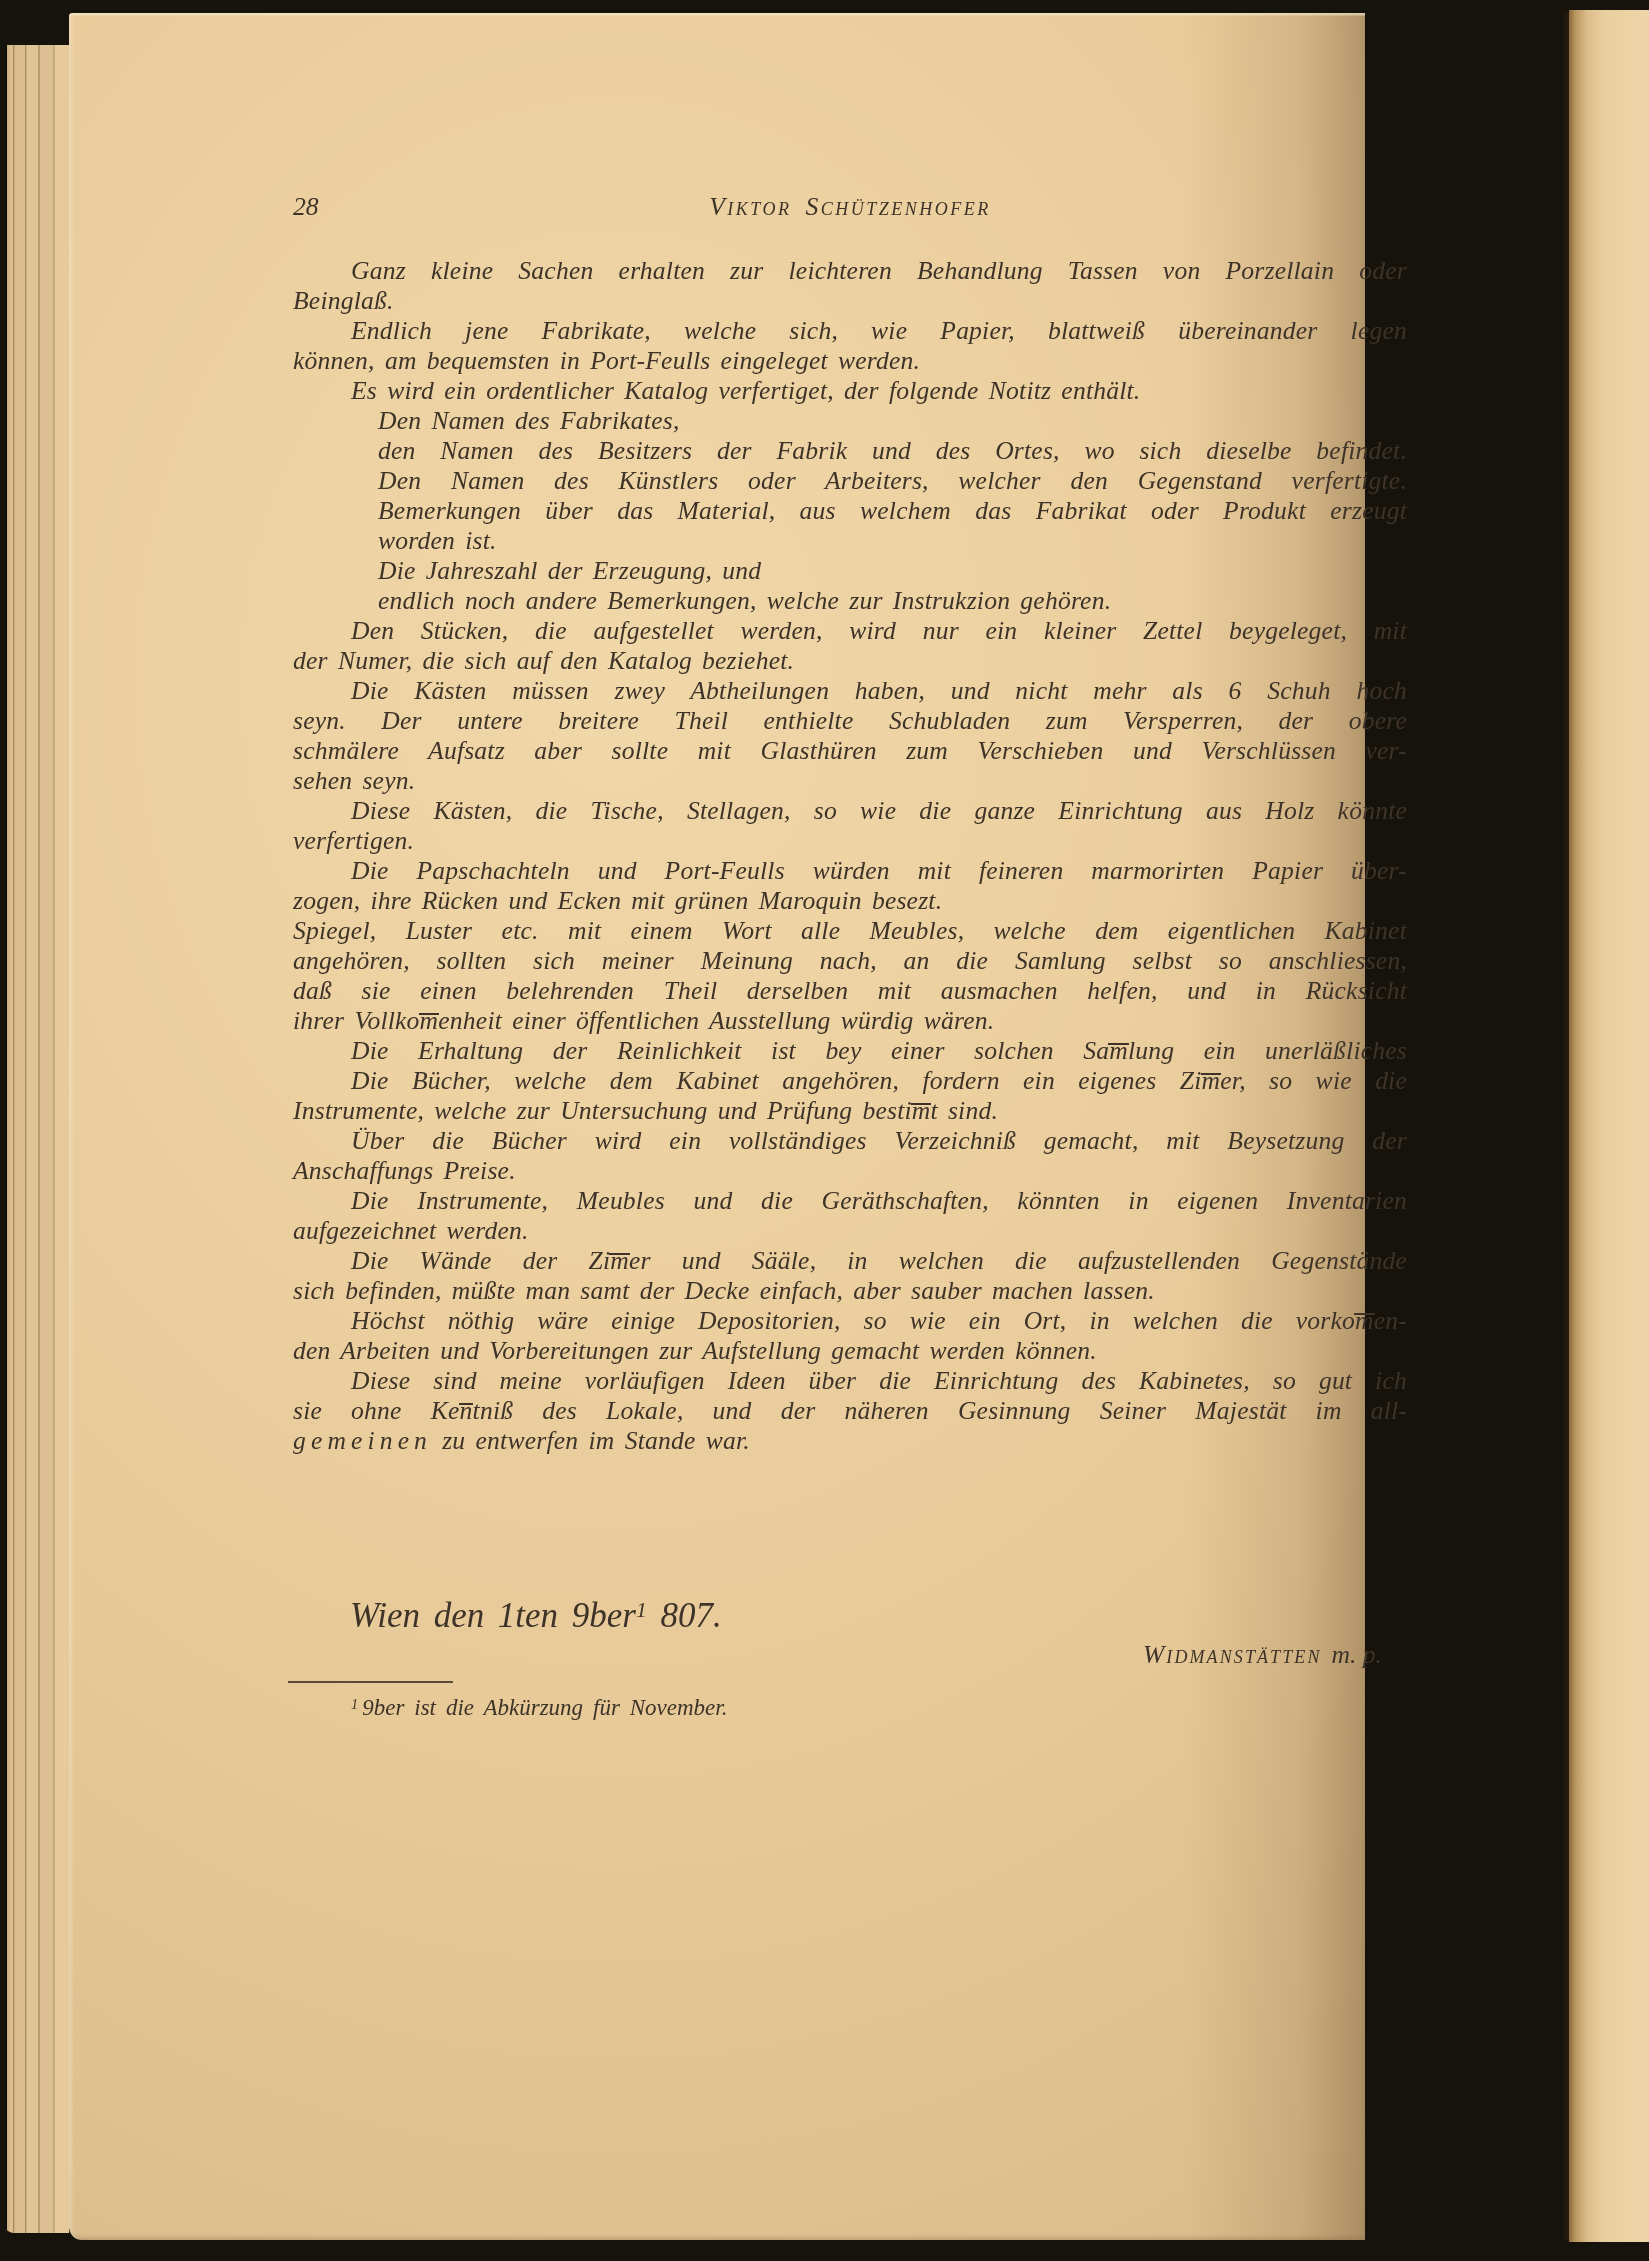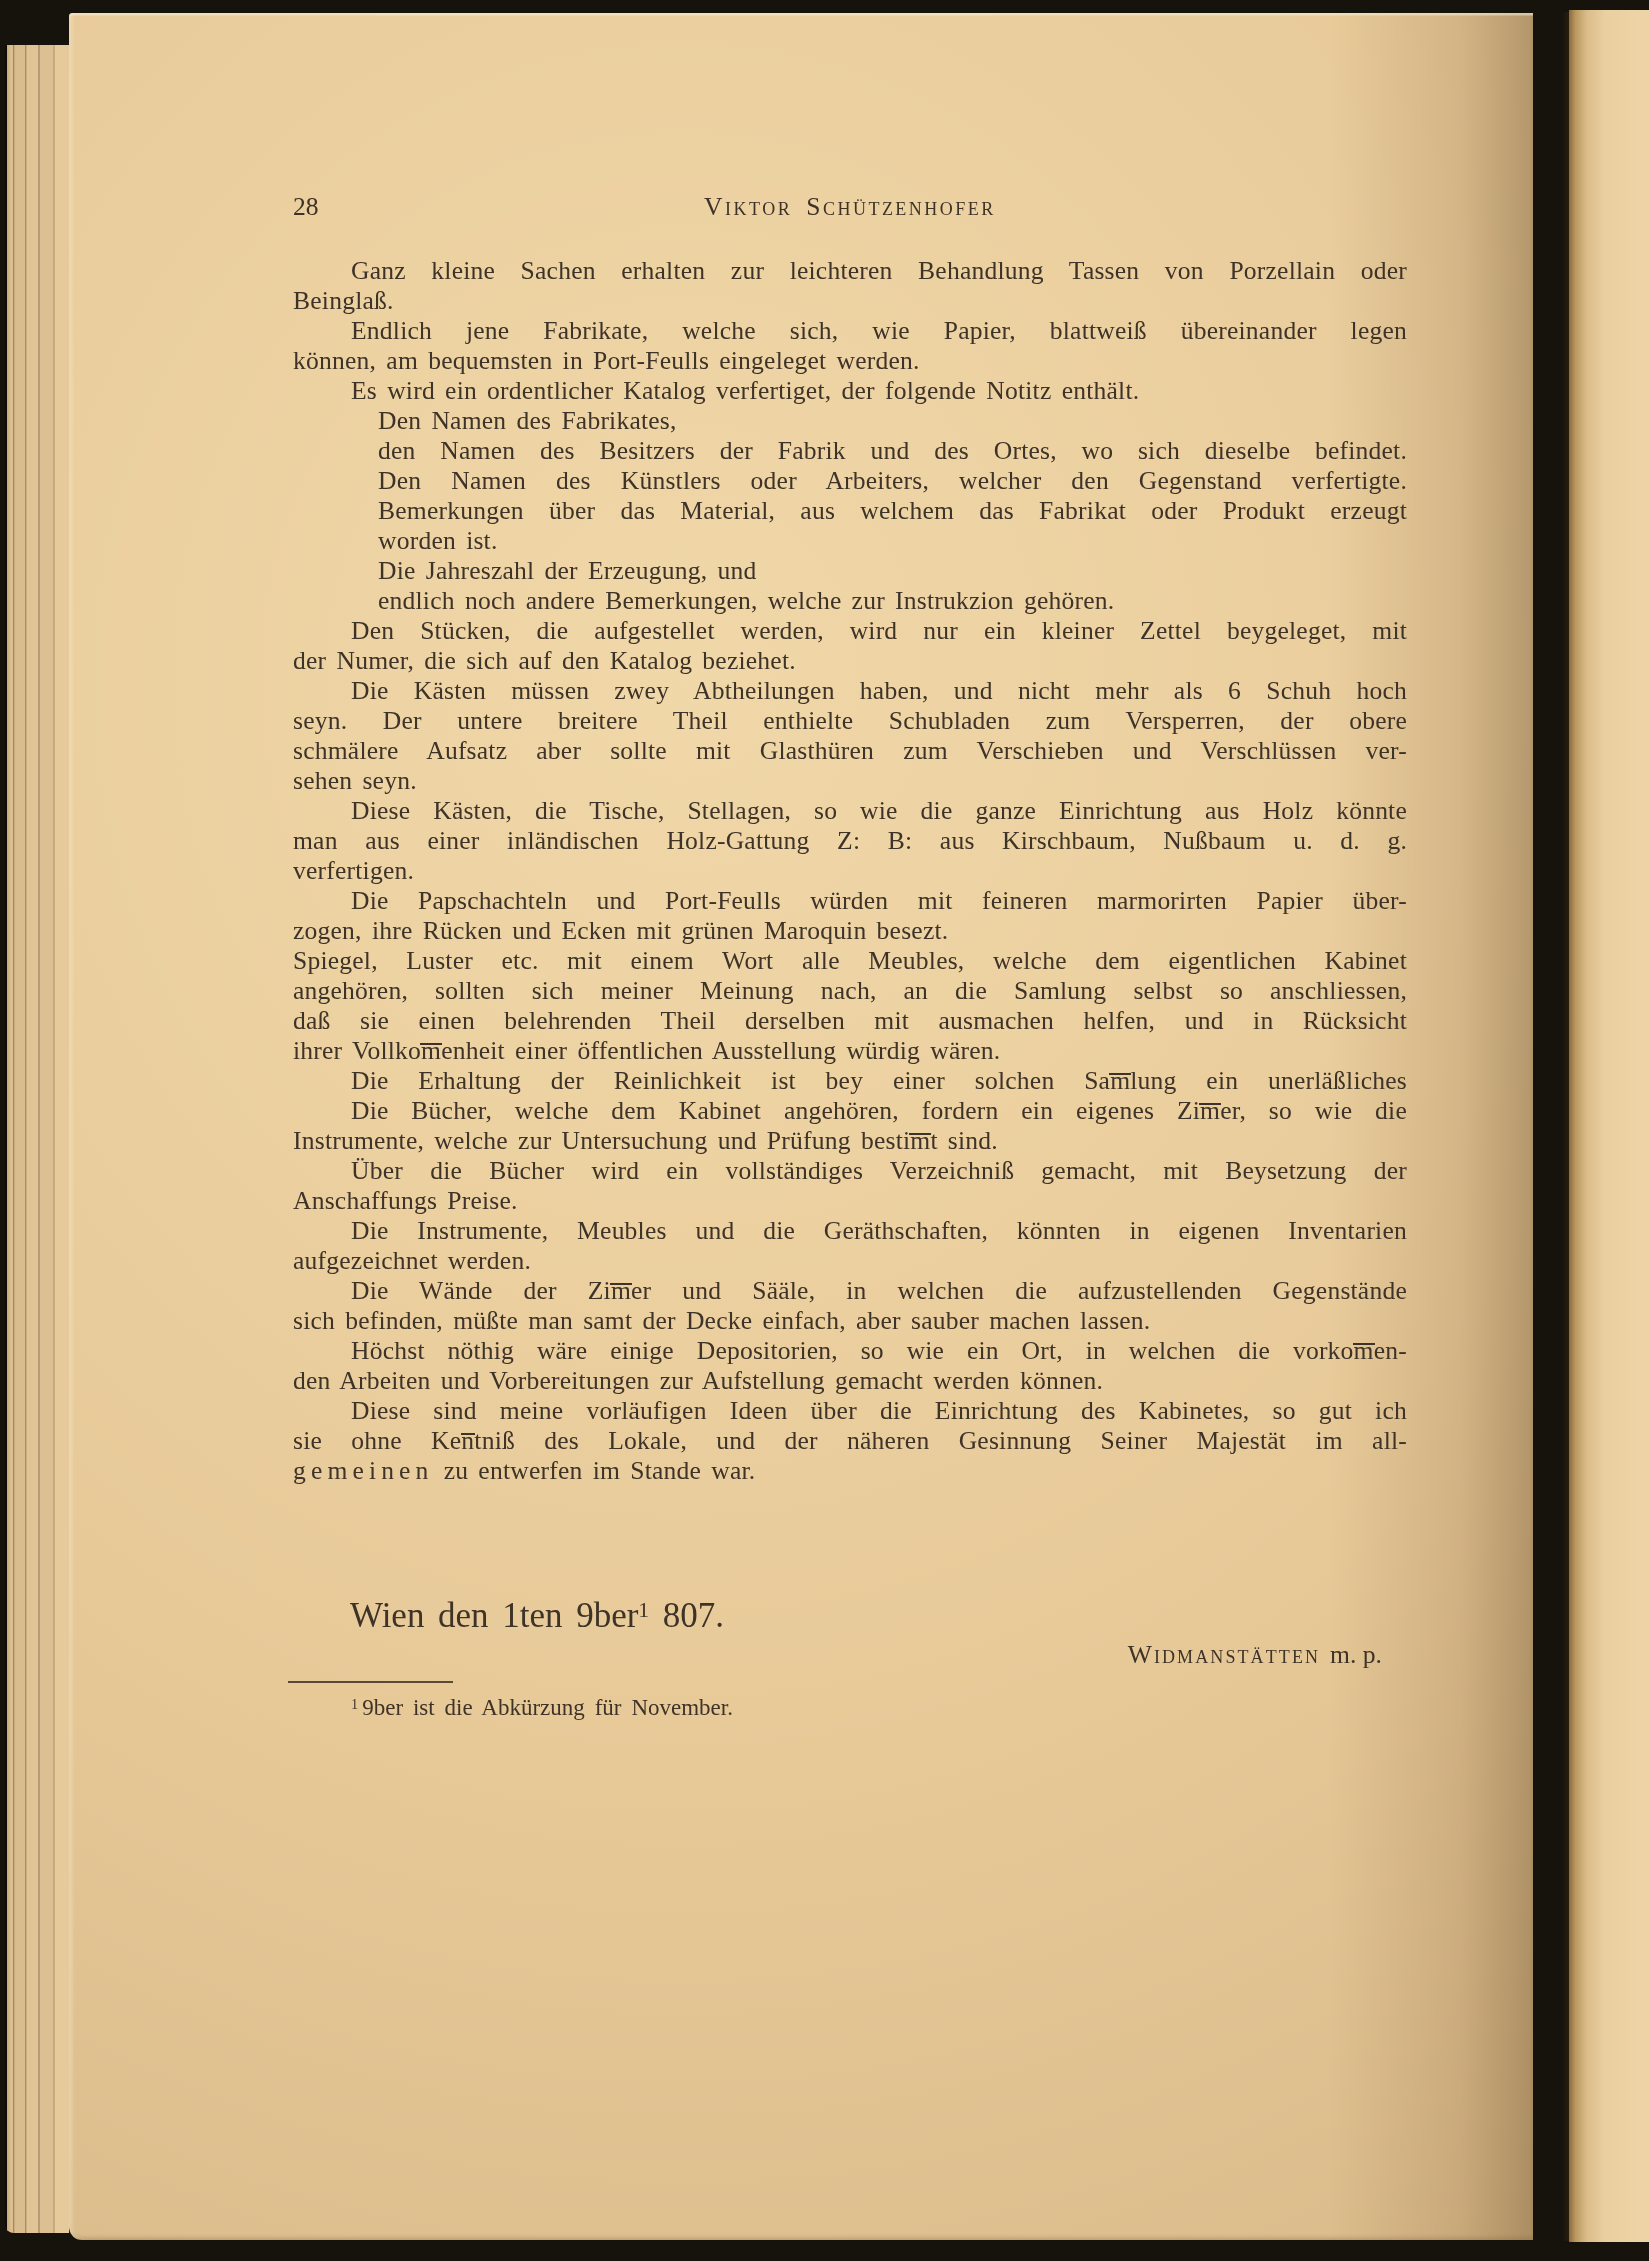--- a/index.html
+++ b/index.html
@@ -11,30 +11,30 @@
     border-radius:0 0 0 8.2px;
     background:linear-gradient(90deg,
       #0f0d08 0px,#0f0d08 1.6px,
       #c9a97c 1.6px,#e2c595 7.4px,#9a7f58 8.2px,
       #d9bd8e 10px,#d9bd8e 20px,#a08756 20.6px,
       #e0c496 22px,#e0c496 33px,#8f7551 34px,
       #dcc093 35px,#dcc093 48px,#ab9164 49px,
       #e6ca9c 50px,#e6ca9c 64px);}
 
   
-  .page{position:absolute;left:69px;top:13.2px;width:1464px;height:2227px;
+  .page{position:absolute;left:69px;top:13.2px;width:1296px;height:2227px;
     color:var(--ink,#3e3328);
     background-color:var(--paper,#e8ca99);
     background-image:
       linear-gradient(to right, rgba(110,75,35,0) 86%, rgba(104,70,30,.16) 95%, rgba(80,52,20,.34) 100%),
       radial-gradient(120% 85% at 42% 30%, rgba(255,238,195,.38) 0%, rgba(255,238,195,0) 55%, rgba(120,85,40,.14) 100%);
     border-radius:3.3px 0 0 13.2px;
     box-shadow: inset 0 2.5px 0 rgba(250,240,215,.5),
                 inset 4.1px 0 5.8px -2.5px rgba(252,242,218,.65),
-                inset 0 -3.3px 5px -2.5px rgba(85,58,24,.45);}
+                inset 0 -3.3px 5px -2.5px rgba(85,58,24,.45); font-style: italic;}
 
   
   .crease{position:absolute;left:1562px;top:11.5px;width:13.2px;height:2229px;
     background:linear-gradient(90deg, rgba(58,38,14,0) 0%, rgba(58,38,14,.55) 55%, rgba(58,38,14,.15) 100%);}
   .next-page{position:absolute;left:1569px;top:10px;width:81px;height:2232px;
     background:linear-gradient(90deg,#8a6a40 0%,#b9975f 8%,#dbbc8a 22%,#ead0a0 45%,#eed5a8 100%);}
 
   
   .hdr{position:absolute;top:177px;left:224px;width:1114px;height:35px;font-size:25.6px;line-height:33px;}
   .pgnum{position:absolute;left:0;top:0;}
@@ -88,21 +88,20 @@
       <div class="line ind2">worden ist.</div>
       <div class="line ind2">Die Jahreszahl der Erzeugung, und</div>
       <div class="line ind2">endlich noch andere Bemerkungen, welche zur Instrukzion gehören.</div>
       <div class="line ind1 just">Den Stücken, die aufgestellet werden, wird nur ein kleiner Zettel beygeleget, mit</div>
       <div class="line">der Numer, die sich auf den Katalog beziehet.</div>
       <div class="line ind1 just">Die Kästen müssen zwey Abtheilungen haben, und nicht mehr als 6 Schuh hoch</div>
       <div class="line just">seyn. Der untere breitere Theil enthielte Schubladen zum Versperren, der obere</div>
       <div class="line just">schmälere Aufsatz aber sollte mit Glasthüren zum Verschieben und Verschlüssen ver-</div>
       <div class="line">sehen seyn.</div>
       <div class="line ind1 just">Diese Kästen, die Tische, Stellagen, so wie die ganze Einrichtung aus Holz könnte</div>
-      <div class="line just">man aus einer inländischen Holz-Gattung Z: B: aus Kirschbaum, Nußbaum u. d. g.</div>
       <div class="line">verfertigen.</div>
       <div class="line ind1 just">Die Papschachteln und Port-Feulls würden mit feineren marmorirten Papier über-</div>
       <div class="line">zogen, ihre Rücken und Ecken mit grünen Maroquin besezt.</div>
       <div class="line just">Spiegel, Luster etc. mit einem Wort alle Meubles, welche dem eigentlichen Kabinet</div>
       <div class="line just">angehören, sollten sich meiner Meinung nach, an die Samlung selbst so anschliessen,</div>
       <div class="line just">daß sie einen belehrenden Theil derselben mit ausmachen helfen, und in Rücksicht</div>
       <div class="line">ihrer Vollko<span class="ovl">m</span>enheit einer öffentlichen Ausstellung würdig wären.</div>
       <div class="line ind1 just">Die Erhaltung der Reinlichkeit ist bey einer solchen Sa<span class="ovl">m</span>lung ein unerläßliches</div>
       <div class="line ind1 just">Die Bücher, welche dem Kabinet angehören, fordern ein eigenes Zi<span class="ovl">m</span>er, so wie die</div>
       <div class="line">Instrumente, welche zur Untersuchung und Prüfung besti<span class="ovl">m</span>t sind.</div>

